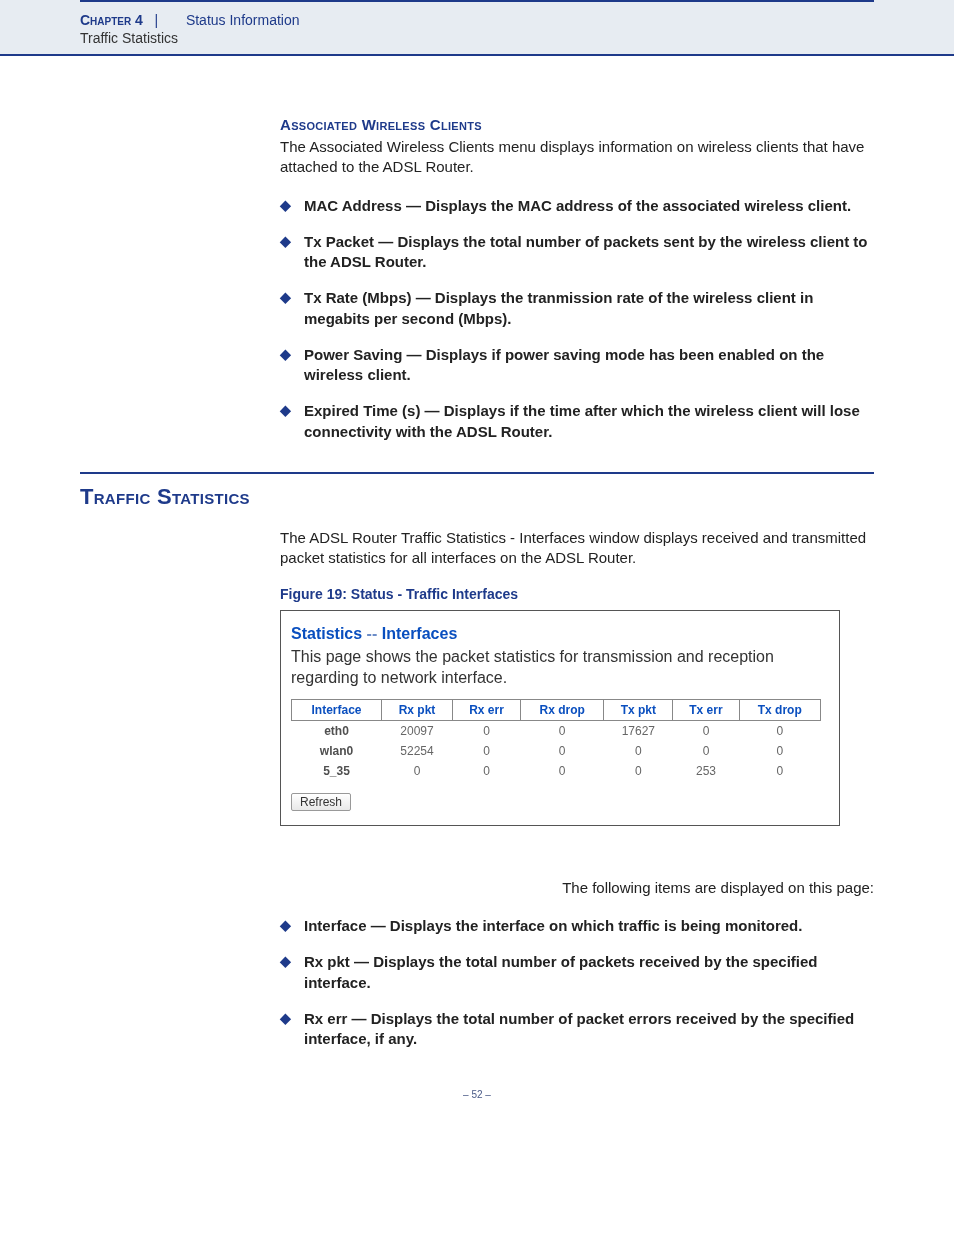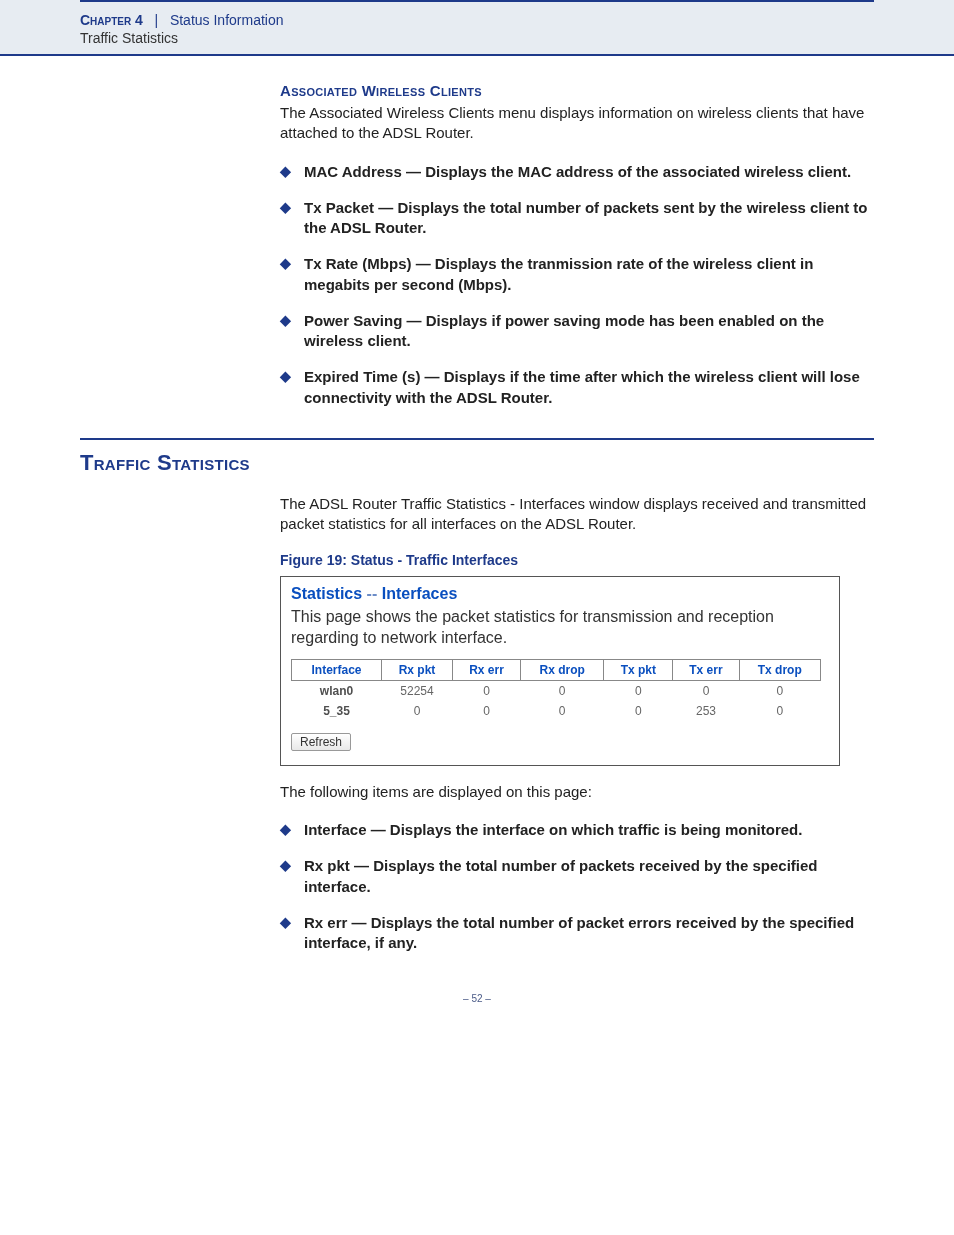--- a/index.html
+++ b/index.html
@@ -25,28 +25,29 @@
   .topband-inner .chapline {
     display: inline;
   }
   .chapter-label {
     font-weight: bold;
     font-variant: small-caps;
   }
   .topband-inner .chapter-title {
     color: #1e3a8a;
     font-weight: normal;
+    margin-left: 16px;
   }
   .topband-inner .subline {
     color: #333;
     font-size: 14px;
     margin-top: 2px;
   }
   .page {
-    padding: 26px 80px 40px 80px;
+    padding: 60px 80px 40px 80px;
   }
   .indent {
     margin-left: 200px;
   }
   .small-heading {
     color: #1e3a8a;
     font-weight: bold;
     font-variant: small-caps;
     font-size: 15px;
     letter-spacing: 0.3px;
@@ -102,20 +103,21 @@
     font-size: 13px;
     color: #333;
     width: 560px;
     box-sizing: border-box;
   }
   .shot-title {
     color: #0a4fbf;
     font-weight: bold;
     font-size: 16px;
     margin-bottom: 4px;
+    margin-top: 6px;
   }
   .shot-title .dashes { color: #6b8cc7; }
   .shot-desc {
     font-size: 16px;
     line-height: 1.3;
     margin-bottom: 10px;
   }
   table.stats {
     border-collapse: collapse;
     font-size: 12px;
@@ -144,21 +146,22 @@
   .refresh-btn {
     display: inline-block;
     margin-top: 12px;
     padding: 1px 8px;
     border: 1px solid #999;
     background: linear-gradient(#fff,#e8e8e8);
     font-size: 12px;
     border-radius: 2px;
   }
   .post-fig-para {
-    margin-top: 16px;
+    margin-top: 52px;
+    text-align: right;
   }
   .pagenum {
     text-align: center;
     font-size: 10px;
     color: #4a5a87;
     margin-top: 40px;
   }
 </style>
 </head>
 <body>
@@ -210,20 +213,29 @@
               <th>Rx pkt</th>
               <th>Rx err</th>
               <th>Rx drop</th>
               <th>Tx pkt</th>
               <th>Tx err</th>
               <th>Tx drop</th>
             </tr>
           </thead>
         <tbody id="stats-body">
             <tr>
+              <td class="ifname">eth0</td>
+              <td>20097</td>
+              <td>0</td>
+              <td>0</td>
+              <td>17627</td>
+              <td>0</td>
+              <td>0</td>
+            </tr>
+            <tr>
               <td class="ifname">wlan0</td>
               <td>52254</td>
               <td>0</td>
               <td>0</td>
               <td>0</td>
               <td>0</td>
               <td>0</td>
             </tr>
             <tr>
               <td class="ifname">5_35</td>

